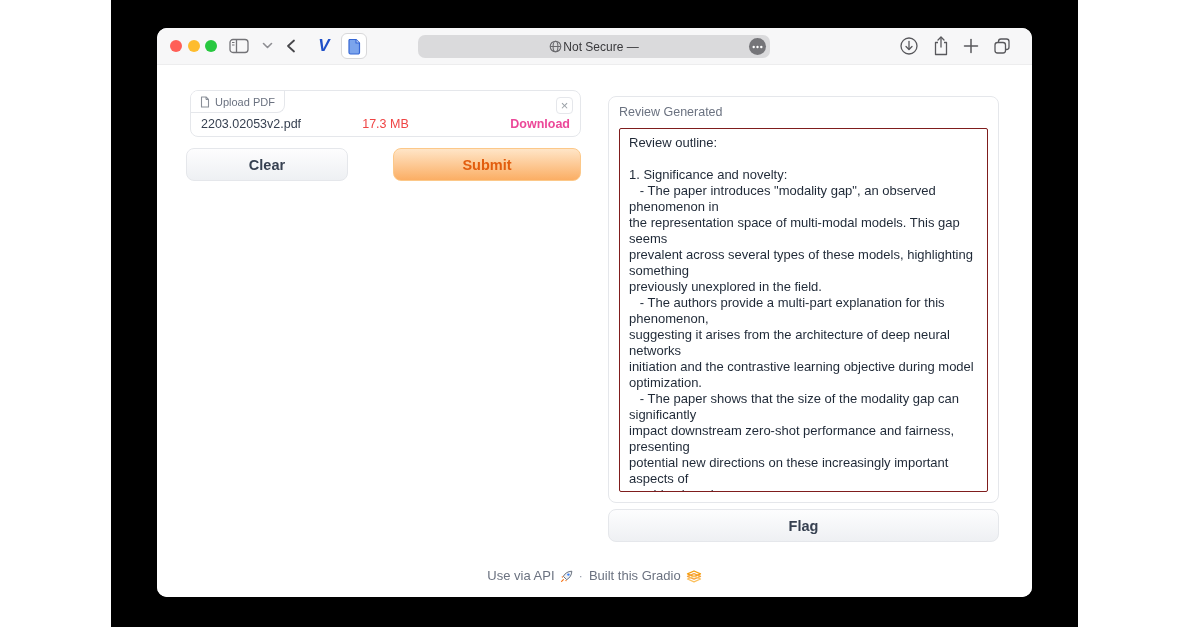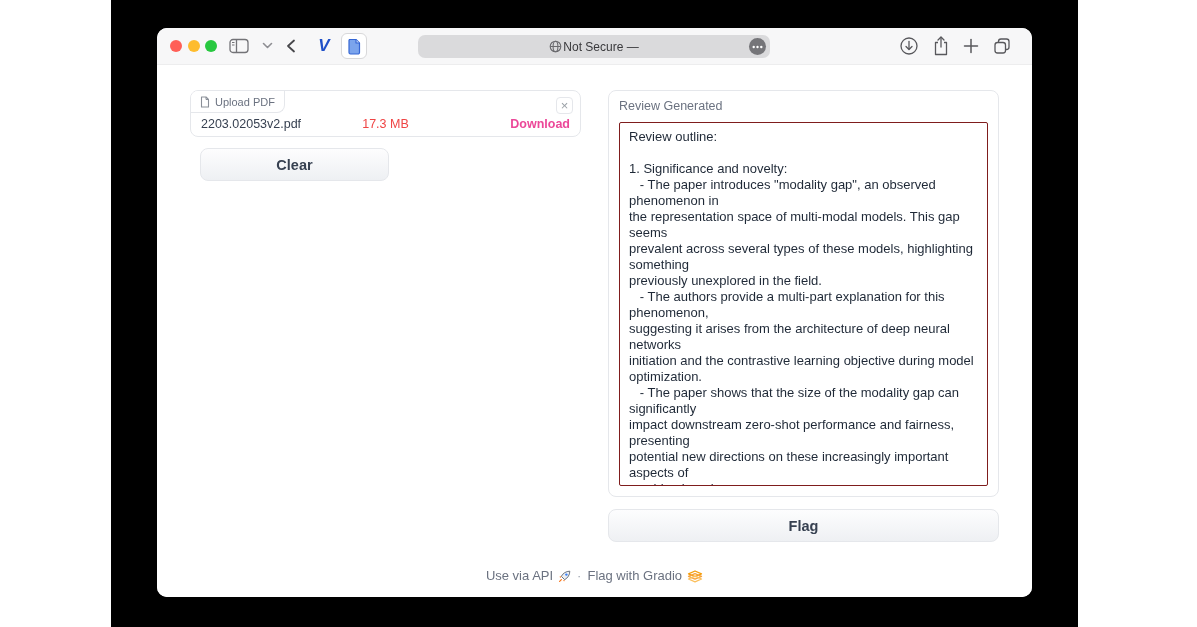--- a/index.html
+++ b/index.html
@@ -66,31 +66,31 @@
   }
   .btn-secondary{
     background:linear-gradient(180deg,#fdfdfe 0%,#eef0f3 100%);
     border:1px solid #e5e7eb;color:#374151;
   }
   .btn-primary{
     background:linear-gradient(180deg,#ffe5c7 0%,#fbae64 100%);
     border:1px solid #fcc889;color:#e25d0e;
   }
   .review-block{
-    position:absolute;left:451px;top:25px;width:391px;height:407px;background:#fff;
+    position:absolute;left:451px;top:31px;width:391px;height:407px;background:#fff;
     border:1px solid #e5e7eb;border-radius:8px;box-sizing:border-box;
   }
   .review-label{position:absolute;left:10px;top:8px;font-size:12.5px;color:#6b7280;}
   .review-textbox{
     position:absolute;left:10px;right:10px;top:31px;bottom:10px;
     border:1px solid #7f1d1d;border-radius:2px;padding:6px 9px;box-sizing:border-box;
     font-size:13px;line-height:16px;color:#1f2937;white-space:pre-wrap;overflow:hidden;
   }
   .flag-btn{left:451px;top:444px;width:391px;}
-  .clear-btn{left:43px;top:83px;width:189px;}
+  .clear-btn{left:29px;top:83px;width:162px;}
   .submit-btn{left:236px;top:83px;width:188px;}
   .footer{
     position:absolute;left:0;right:0;bottom:13px;height:18px;
     display:flex;align-items:center;justify-content:center;gap:6px;
     font-size:13px;color:#6b7280;
   }
   .footer a{color:#6b7280;text-decoration:none;cursor:pointer;display:inline-flex;align-items:flex-end;gap:5px;}
   .dot-sep{color:#9ca3af;}
   svg{display:block;}
 </style>
@@ -195,20 +195,21 @@
       </div>
       <div class="close-btn">×</div>
       <div class="file-row">
         <span>2203.02053v2.pdf</span>
         <span class="file-size">17.3 MB</span>
         <a class="download-link">Download</a>
       </div>
     </div>
 
     <div class="btn btn-secondary clear-btn">Clear</div>
+    <div class="btn btn-primary submit-btn">Submit</div>
 
     <div class="review-block">
       <div class="review-label">Review Generated</div>
       <div class="review-textbox">Review outline:
 
 1. Significance and novelty:
    - The paper introduces "modality gap", an observed phenomenon in
 the representation space of multi-modal models. This gap seems
 prevalent across several types of these models, highlighting something
 previously unexplored in the field.
@@ -238,21 +239,21 @@
         <svg width="13" height="13" viewBox="0 0 13 13">
           <path d="M11.8,1.2 C8.2,1.2 5,3.2 3.3,6.3 l3.4,3.4 C9.8,8 11.8,4.8 11.8,1.2 Z" fill="#eceff4" stroke="#5b6472" stroke-width="0.9" stroke-linejoin="round"></path>
           <circle cx="8.4" cy="4.6" r="1.2" fill="#3b82f6"></circle>
           <path d="M3.3,6.3 L1.4,6.8 L2.6,8 Z" fill="#f97316"></path>
           <path d="M6.7,9.7 L6.2,11.6 L5,10.4 Z" fill="#f97316"></path>
           <path d="M3.4,9.6 L1.6,11.4" stroke="#f97316" stroke-width="1.2" stroke-linecap="round"></path>
         </svg>
       </a>
       <span class="dot-sep">·</span>
       <a>
-        <span>Flag with Gradio</span>
+        <span>Built this Gradio</span>
         <svg width="16" height="13" viewBox="0 0 16 13">
           <path d="M1.5,3.8 L8,1 L14.5,3.8 L8,6.6 Z" fill="none" stroke="#f59e0b" stroke-width="1.3" stroke-linejoin="round"></path>
           <path d="M1.5,6.4 L8,3.6 L14.5,6.4 L8,9.2 Z" fill="none" stroke="#f6a33f" stroke-width="1.3" stroke-linejoin="round"></path>
           <path d="M1.5,9 L8,6.2 L14.5,9 L8,11.8 Z" fill="none" stroke="#fbbf5c" stroke-width="1.3" stroke-linejoin="round"></path>
         </svg>
       </a>
     </div>
 
   </div>
 </div>

